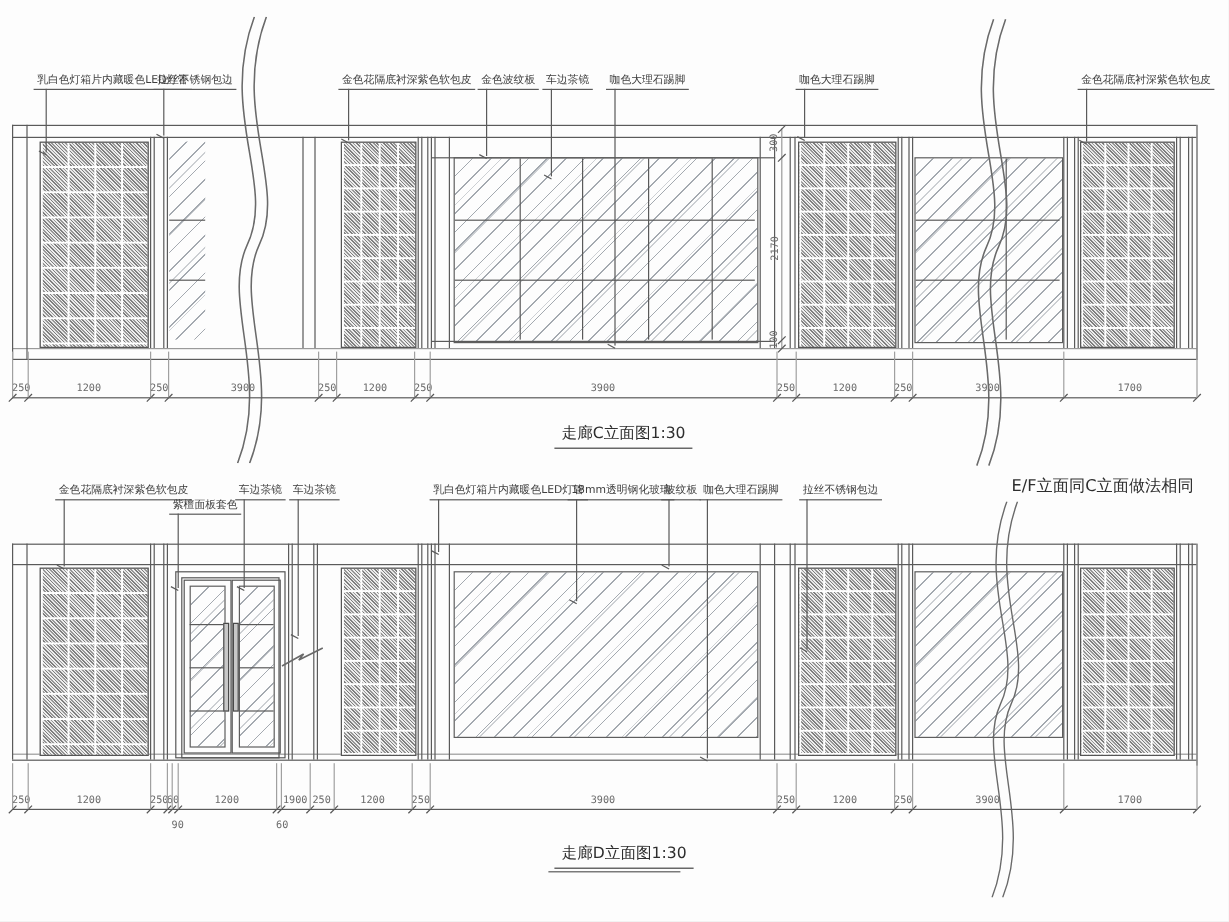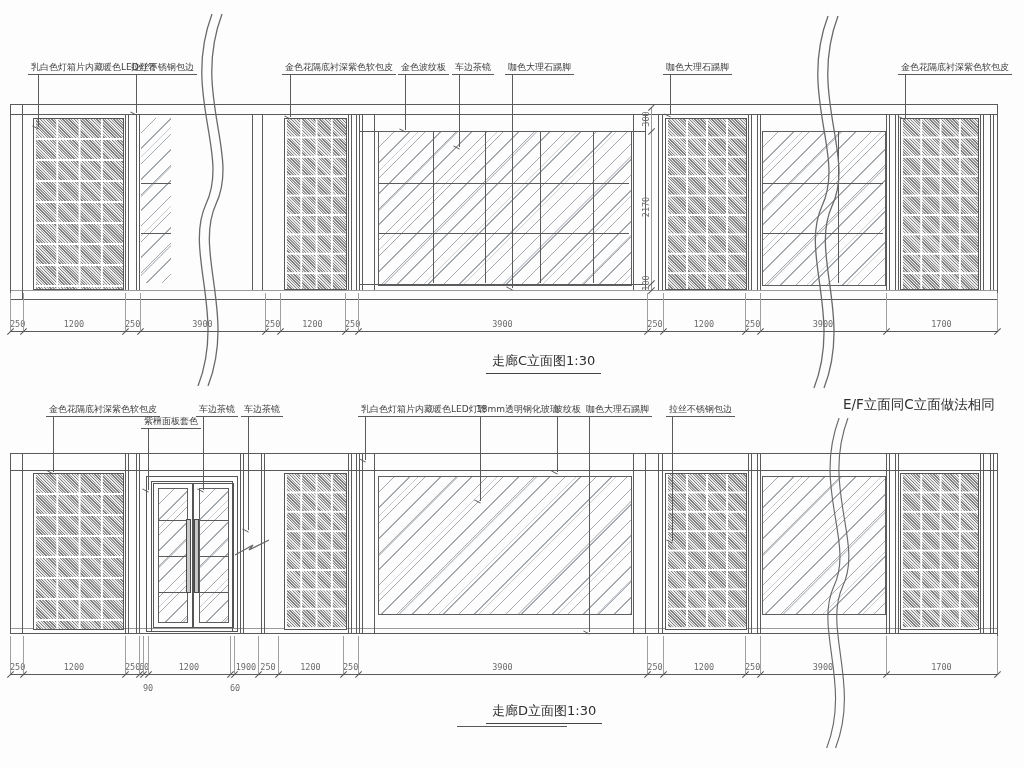--- a/index.html
+++ b/index.html
@@ -39,21 +39,21 @@
             font:8.5px "DejaVu Sans Mono",monospace;color:#6b6b6b;white-space:nowrap;}
   .seg>span.below{top:9px;}
   .tick{position:absolute;top:0;width:9px;height:1px;margin-left:-4px;background:#555;
         transform:rotate(-45deg);}
   .ext{position:absolute;bottom:1px;width:1px;background:#a0a0a0;}
   
   .vlabel{position:absolute;transform:rotate(-90deg);font:8.5px "DejaVu Sans Mono",monospace;color:#6b6b6b;}
   .vtick{position:absolute;width:9px;height:1px;margin-left:-4px;background:#555;transform:rotate(-45deg);}
   
   .title{position:absolute;font-size:13px;color:#2e2e2e;border-bottom:1px solid #444;
-         padding:0 6px 3px 6px;white-space:nowrap;margin-left:24px;}
+         padding:0 6px 3px 6px;white-space:nowrap;}
   .note{position:absolute;font-size:13.5px;color:#2e2e2e;white-space:nowrap;}
   svg.curve,svg.zig{position:absolute;}
   svg.curve path,svg.zig path{fill:none;stroke:#6a6a6a;stroke-width:1.3;}
   .door{position:absolute;border:1px solid #555;}
   .handle{position:absolute;width:3px;background:#c8c8c8;border:1px solid #4a4a4a;}
 </style>
 </head>
 <body>
 
 <div id="sheet">

